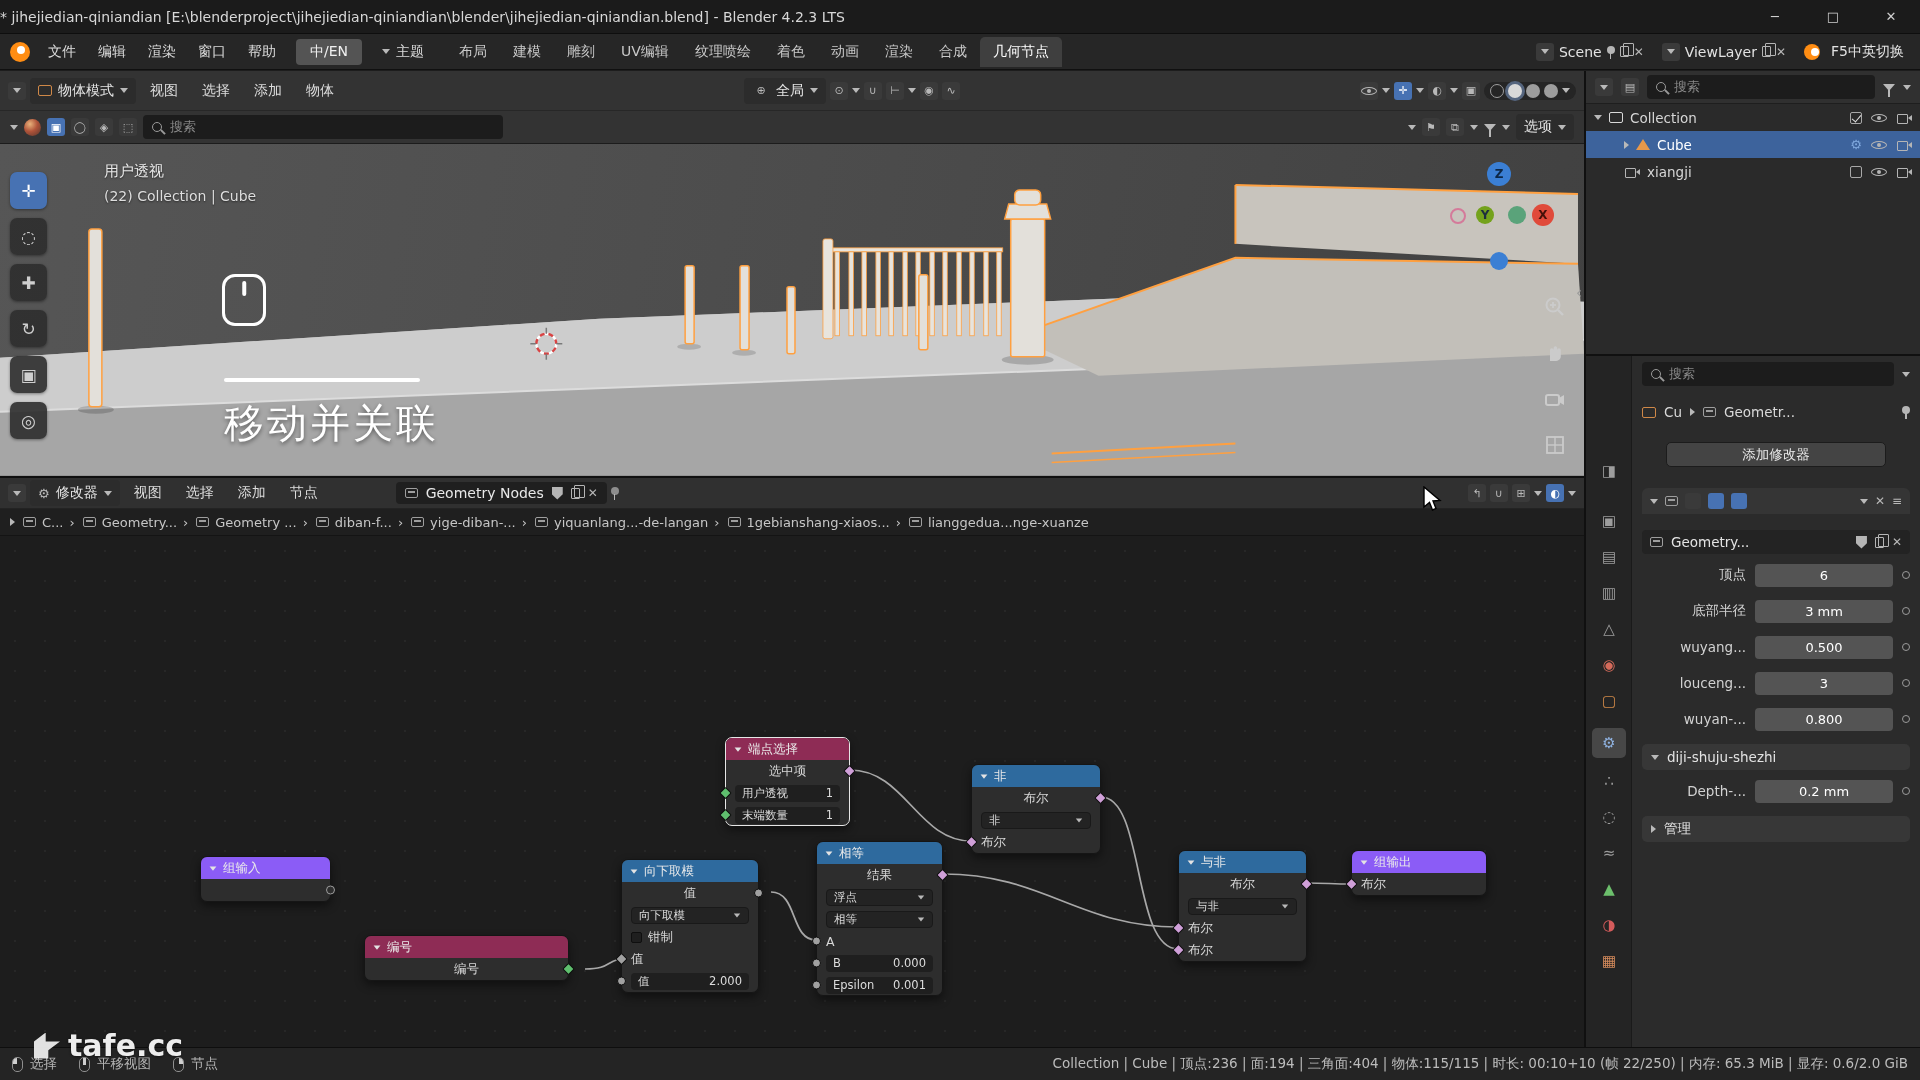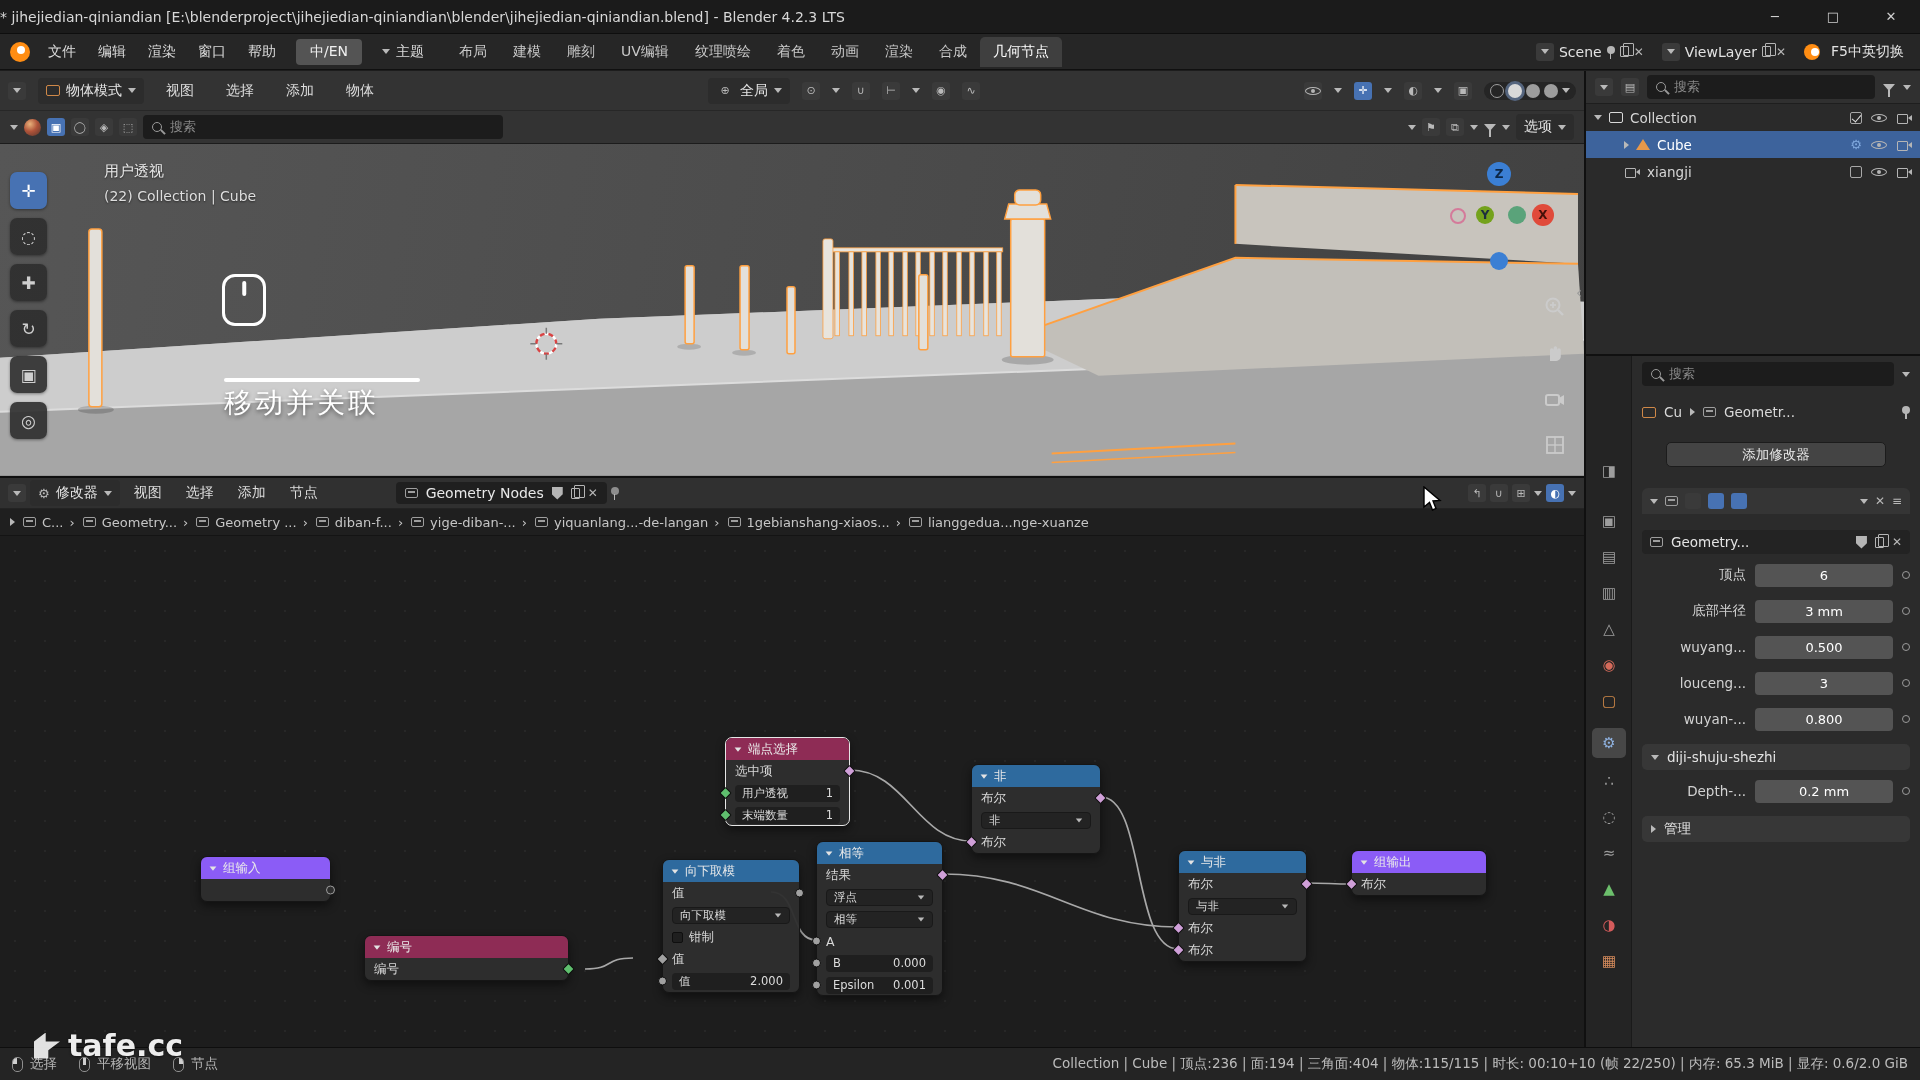--- a/index.html
+++ b/index.html
@@ -48,41 +48,41 @@
   .xico{color:#b9b9b9;font-size:12px;line-height:1}
   .funnel{width:0;height:0;border-left:6px solid transparent;border-right:6px solid transparent;border-top:7px solid #b9b9b9;position:relative;display:inline-block}
   .funnel::after{content:"";position:absolute;left:-1px;top:-1px;width:2px;height:7px;background:#b9b9b9}
 
   
   .main{position:absolute;top:71px;left:0;right:0;bottom:33px;display:flex}
   .leftcol{width:1586px;display:flex;flex-direction:column;border-right:2px solid #101010}
   .rightcol{flex:1;display:flex;flex-direction:column;background:#2b2b2b}
 
   
-  .vph1{height:40px;background:#333333;display:flex;align-items:center;padding:0 8px;gap:12px;border-bottom:1px solid #272727}
+  .vph1{height:40px;background:#333333;display:flex;align-items:center;padding:0 8px;gap:4px;border-bottom:1px solid #272727}
   .vph2{height:33px;background:#333333;display:flex;align-items:center;padding:0 10px;gap:6px;border-bottom:1px solid #1c1c1c}
   .ddbtn{display:flex;align-items:center;gap:6px;background:#2c2c2c;border-radius:4px;padding:4px 8px;color:#e4e4e4}
   .vmenu{padding:5px 10px;color:#dcdcdc}
   .vspacer{flex:1}
   .shadepill{display:flex;align-items:center;gap:4px;background:#252525;border-radius:10px;padding:2px 6px}
   .sball{width:14px;height:14px;border-radius:50%;background:#9d9d9d}
   .sball.hollow{background:transparent;border:1.6px solid #9d9d9d}
   .sball.active{box-shadow:0 0 0 3px #55657e;background:#d9d9d9}
   .searchbox{display:flex;align-items:center;gap:8px;background:#1c1c1c;border-radius:4px;height:24px;padding:0 9px;color:#8a8a8a;font-size:13px}
   .matball{width:17px;height:17px;border-radius:50%;background:radial-gradient(circle at 35% 30%,#e8b27b 0%,#b0543a 45%,#54352c 100%)}
 
   
   .vpcanvas{position:relative;height:332px;background:linear-gradient(100deg,#565656 0%,#4c4c4c 50%,#414141 100%);overflow:hidden}
   .scene{position:absolute;inset:0}
   .ovtext1{position:absolute;left:104px;top:18px;font-size:15px;color:#e8e8e8;text-shadow:0 1px 2px #0008}
   .ovtext2{position:absolute;left:104px;top:44px;font-size:14px;color:#dedede;text-shadow:0 1px 2px #0008}
   .mouseglyph{position:absolute;left:222px;top:130px;width:44px;height:52px;border:3.5px solid #fff;border-radius:13px}
   .mouseglyph::after{content:"";position:absolute;left:50%;top:4px;transform:translateX(-50%);width:3.5px;height:15px;background:#fff;border-radius:2px}
   .hintline{position:absolute;left:224px;top:234px;width:196px;height:3.5px;background:#fff;border-radius:2px}
-  .hinttext{position:absolute;left:224px;top:240px;font-size:28px;color:#fff;letter-spacing:3px;text-shadow:0 2px 4px #0007}
+  .hinttext{position:absolute;left:224px;top:252px;font-size:40px;color:#fff;letter-spacing:3px;text-shadow:0 2px 4px #0007}
   .vtoolbar{position:absolute;left:10px;top:28px;display:flex;flex-direction:column;gap:9px}
   .vtool{width:37px;height:37px;border-radius:7px;background:#2e2e2ee8;display:flex;align-items:center;justify-content:center;color:#cfcfcf;font-size:17px;box-shadow:0 1px 3px #0006}
   .vtool.active{background:#4772b3;color:#fff}
   .navcol{position:absolute;right:16px;top:150px;display:flex;flex-direction:column;gap:20px;align-items:center}
   .navico{width:26px;height:26px;display:flex;align-items:center;justify-content:center;color:#cbcbcb}
   .gizmo{position:absolute;right:26px;top:14px;width:114px;height:116px}
   .gdot{position:absolute;border-radius:50%;display:flex;align-items:center;justify-content:center;font-size:12px;font-weight:bold;color:#1d2e3f}
   .edgechev{position:absolute;right:2px;top:140px;color:#9a9a9a;font-size:15px}
 
   
@@ -96,21 +96,21 @@
   .links{position:absolute;inset:0}
 
   .node{position:absolute;background:#2e2e2ef5;border:1px solid #151515;border-radius:7px;font-size:12.5px;color:#d8d8d8;box-shadow:0 4px 10px #0007}
   .node.sel{border:1.5px solid #e6e6e6}
   .nh{height:22px;display:flex;align-items:center;gap:6px;padding:0 8px;border-radius:6px 6px 0 0;color:#eaeaea;font-size:12.5px;white-space:nowrap}
   .nh .caret{border-top-color:#e3e3e3;transform:scale(.85)}
   .nh-red{background:#8e2c55}
   .nh-blue{background:#2e6a9e}
   .nh-dark{background:#8b5cf6}
   .nrow{position:relative;height:22px;display:flex;align-items:center;padding:0 9px;gap:6px}
-  .nrow.out{justify-content:flex-start}
+  .nrow.out{justify-content:center}
   .sock{position:absolute;width:9px;height:9px;border-radius:50%;border:1px solid #0d0d0d;top:50%;transform:translateY(-50%)}
   .sock.l{left:-5px}.sock.r{right:-5px}
   .sock.dia{border-radius:1.5px;transform:translateY(-50%) rotate(45deg)}
   .s-gray{background:#a1a1a1}.s-pink{background:#cf9fd8}.s-green{background:#5fbf6e}.s-hollow{background:#2e2e2e;border-color:#9c9c9c}
   .ndd{flex:1;height:17px;background:#232323;border:1px solid #191919;border-radius:4px;display:flex;align-items:center;padding:0 7px;font-size:11.5px;color:#dcdcdc;gap:4px}
   .ndd .caret{margin-left:auto;transform:scale(.8)}
   .nfield{flex:1;height:17px;background:#1f1f1f;border-radius:4px;display:flex;align-items:center;justify-content:space-between;padding:0 7px;font-size:11.5px;color:#dcdcdc}
   .ncb{width:11px;height:11px;background:#1f1f1f;border:1px solid #0f0f0f;border-radius:2px}
 
   
@@ -510,21 +510,21 @@
           <div class="nh nh-red">
               <span class="caret"></span>
               <span>编号</span>
             </div>
           <div class="nrow out">
               <span>编号</span>
               <span class="sock r dia s-green"></span>
             </div>
         </div>
 
-        <div class="node" style="left:662px;top:323px;width:138px;height:134px">
+        <div class="node" style="left:621px;top:323px;width:138px;height:134px">
           <div class="nh nh-blue">
               <span class="caret"></span>
               <span>向下取模</span>
             </div>
           <div class="nrow out">
               <span>值</span>
               <span class="sock r s-gray"></span>
             </div>
           <div class="nrow">
               <span class="ndd">

